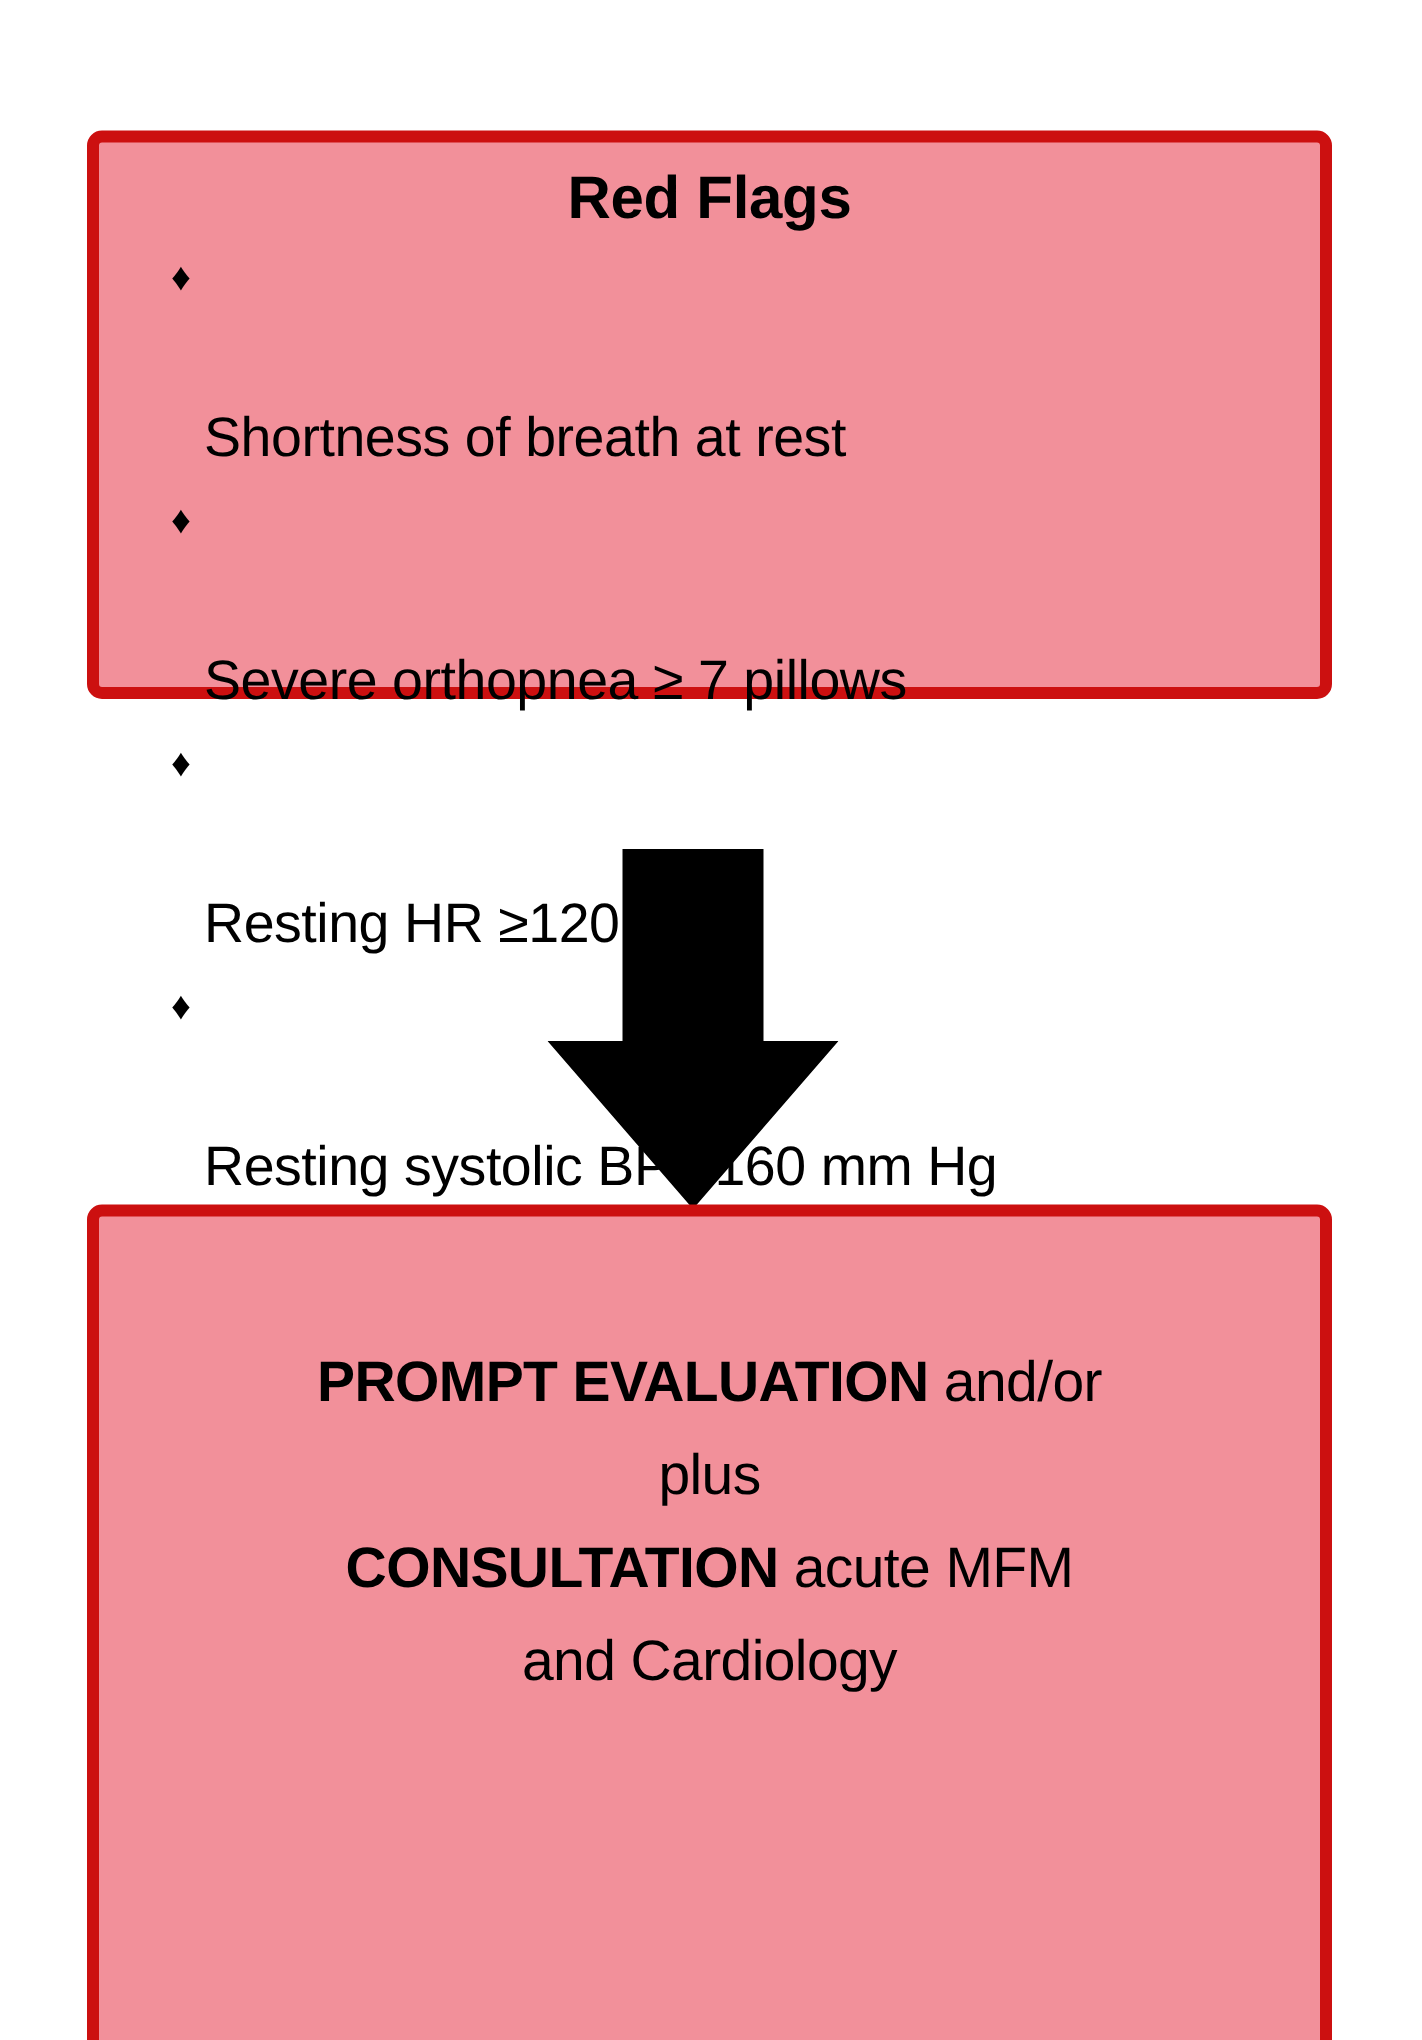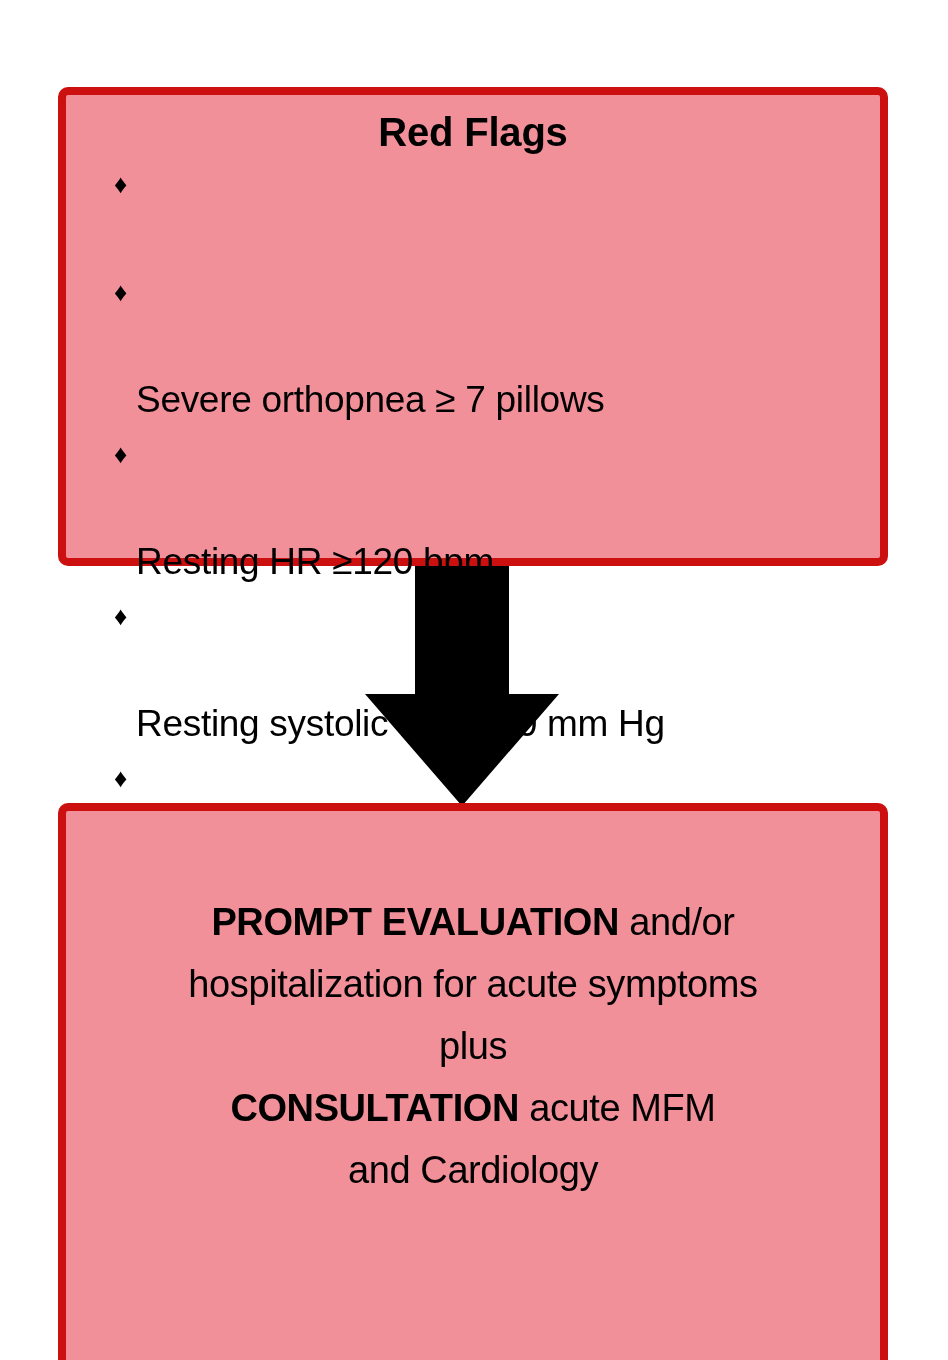--- a/index.html
+++ b/index.html
@@ -30,21 +30,21 @@
     box-sizing: border-box;
     background: #F2909A;
     border: 8px solid #CC1010;
     border-radius: 10px;
   }
 
   #box-red-flags {
     left: 58px;
     top: 87px;
     width: 830px;
-    height: 479px;
+    height: 379px;
   }
 
   #box-action {
     left: 58px;
     top: 803px;
     width: 830px;
     height: 612px;
   }
 
   
@@ -117,20 +117,21 @@
 <div id="canvas">
 
   <div class="flow-box" id="box-red-flags">
 
     <div class="rf-title">Red Flags</div>
 
     <ul class="rf-list">
 
       <li class="rf-item">
         <span class="rf-bullet">♦</span>
+        <span class="main">Shortness of breath at rest</span>
       </li>
 
       <li class="rf-item">
         <span class="rf-bullet">♦</span>
         <span class="main">Severe orthopnea ≥ 7 pillows</span>
       </li>
 
       <li class="rf-item">
         <span class="rf-bullet">♦</span>
         <span class="main">Resting HR ≥120 bpm</span>
@@ -159,23 +160,20 @@
     <polygon points="50,0 144,0 144,128 194,128 97,240 0,128 50,128" fill="#000000"></polygon>
   </svg>
 
   <div class="flow-box" id="box-action">
     <div class="action-text">
 
       <span class="action-line">
         <span class="b">PROMPT EVALUATION</span><span> and/or</span>
       </span>
 
-      <span class="action-line">
-        <span>hospitalization for acute symptoms</span>
-      </span>
 
       <span class="action-line">
         <span class="i">plus</span>
       </span>
 
       <span class="action-line">
         <span class="b">CONSULTATION</span><span> acute MFM</span>
       </span>
 
       <span class="action-line">

